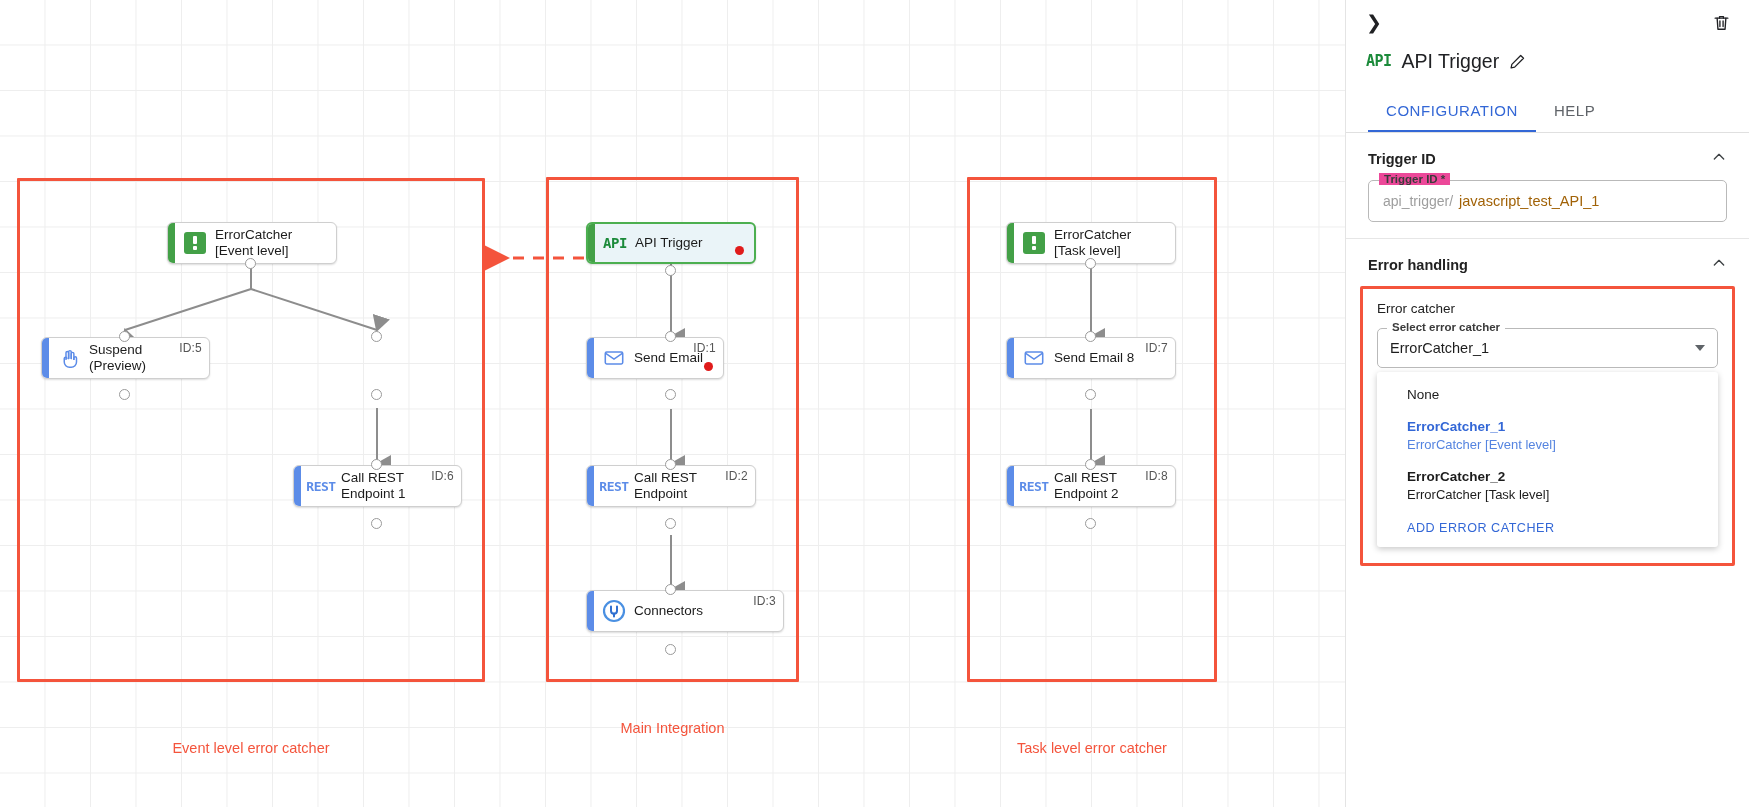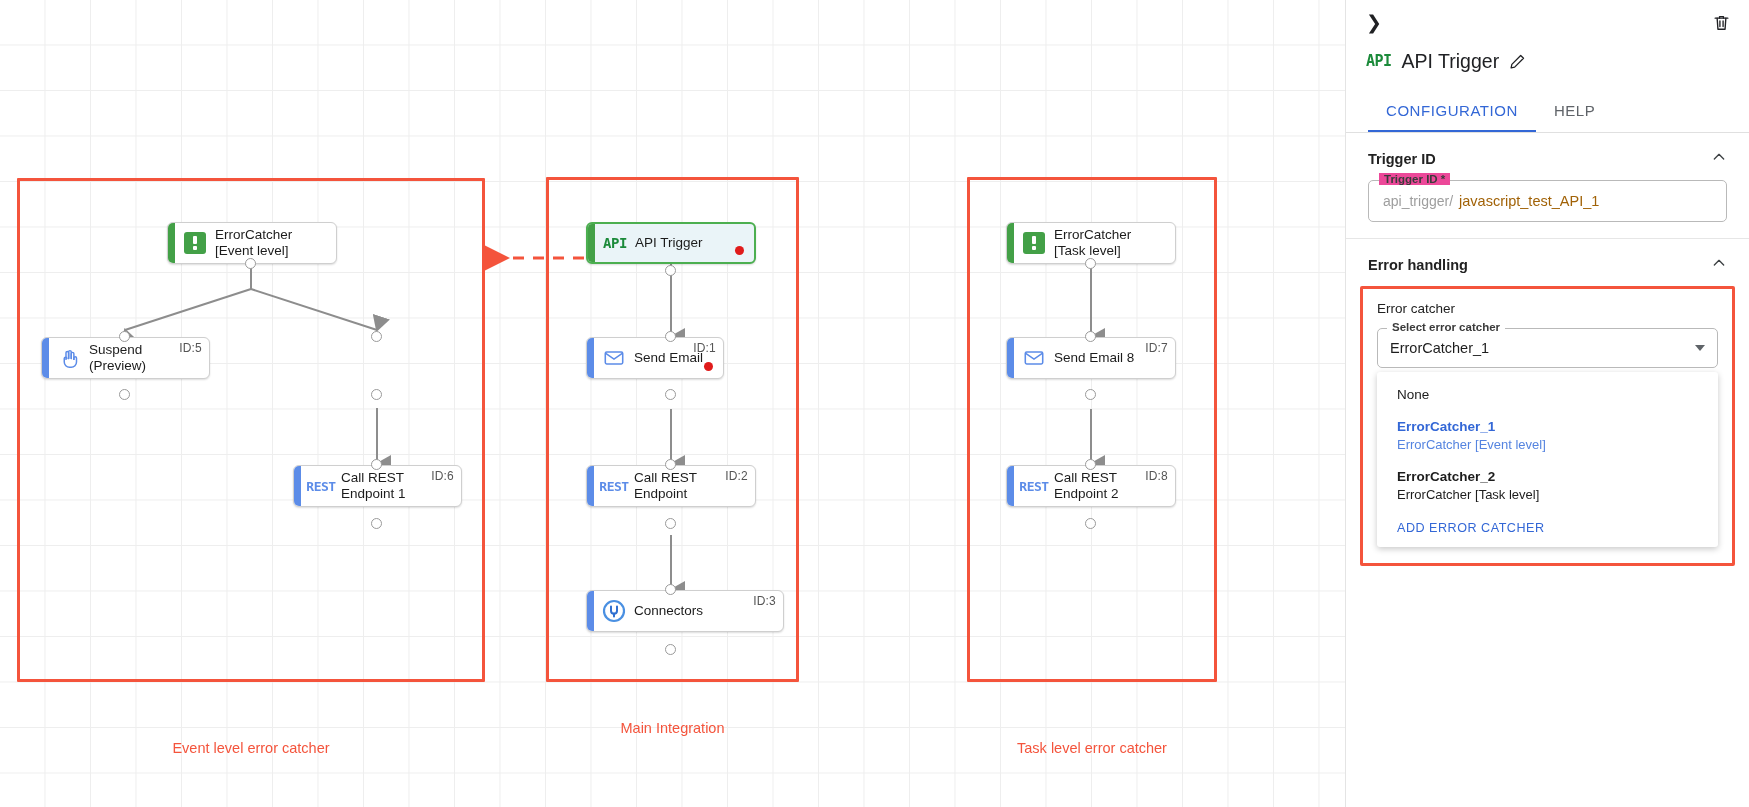--- a/index.html
+++ b/index.html
@@ -218,21 +218,21 @@
   .select-box .sel-val { font-size: 14.5px; color:#1d1d1d; }
   .caret {
     width:0;height:0;border-left:5px solid transparent;border-right:5px solid transparent;
     border-top:6px solid #5f6368;
   }
   .dropdown {
     margin-top: 4px;
     background:#fff;
     box-shadow: 0 2px 6px rgba(0,0,0,0.22);
     border-radius: 3px;
-    padding: 7px 0 8px 6px;
+    padding: 7px 0 8px 16px;
   }
   .dd-item { padding: 7px 14px; cursor: pointer; }
   .dd-item .l1 { font-size: 13.5px; color:#1d1d1d; line-height: 1.35; }
   .dd-item .l2 { font-size: 13px; color:#1d1d1d; line-height: 1.35; }
   .dd-item.sel .l1 { color:#3367d6; font-weight: bold; }
   .dd-item.sel .l2 { color:#5584e0; }
   .dd-item.bold .l1 { font-weight: bold; }
   .dd-action {
     padding: 10px 14px 4px 14px;
     font-size: 12.6px;

